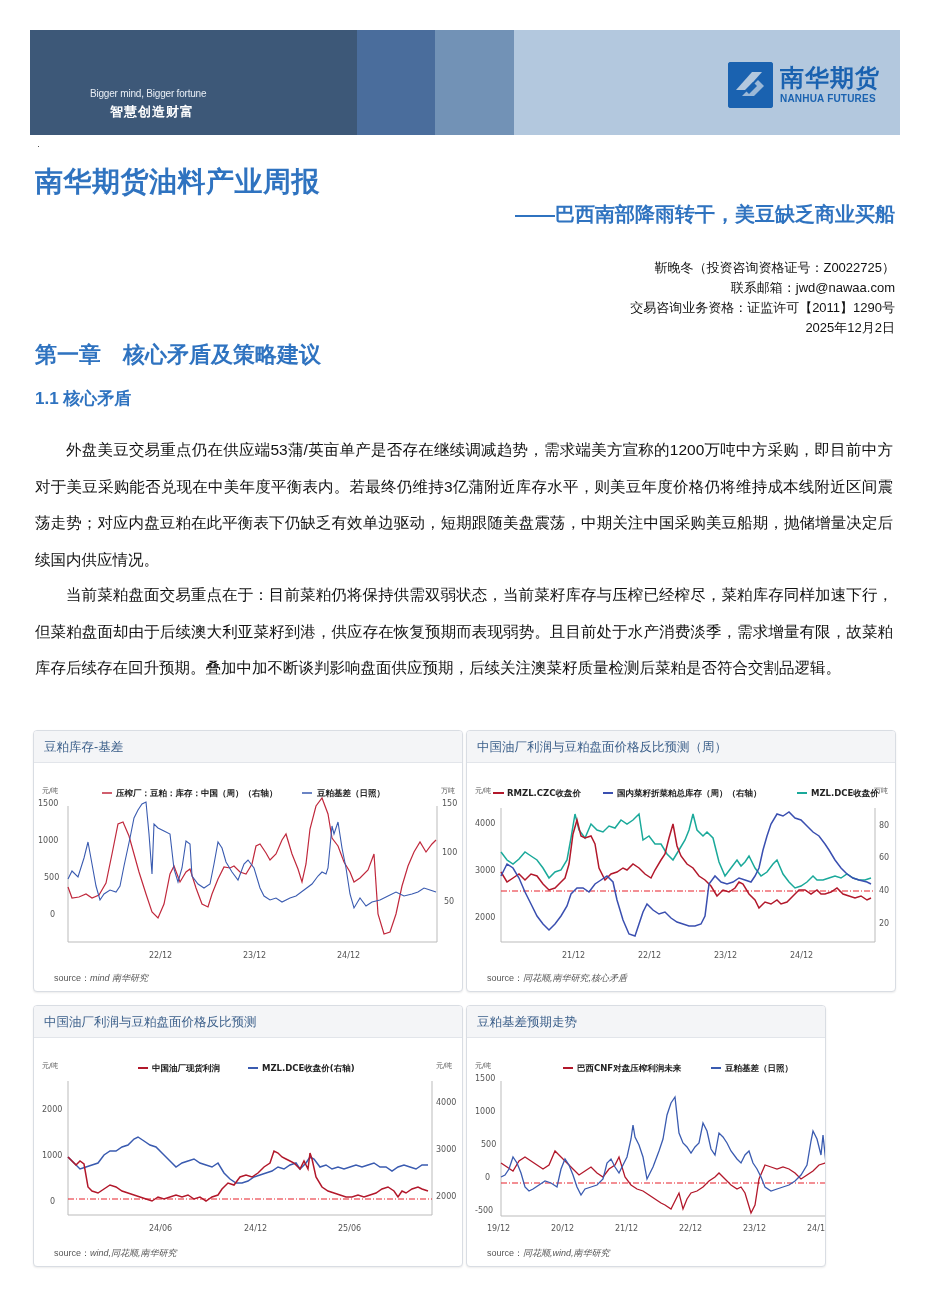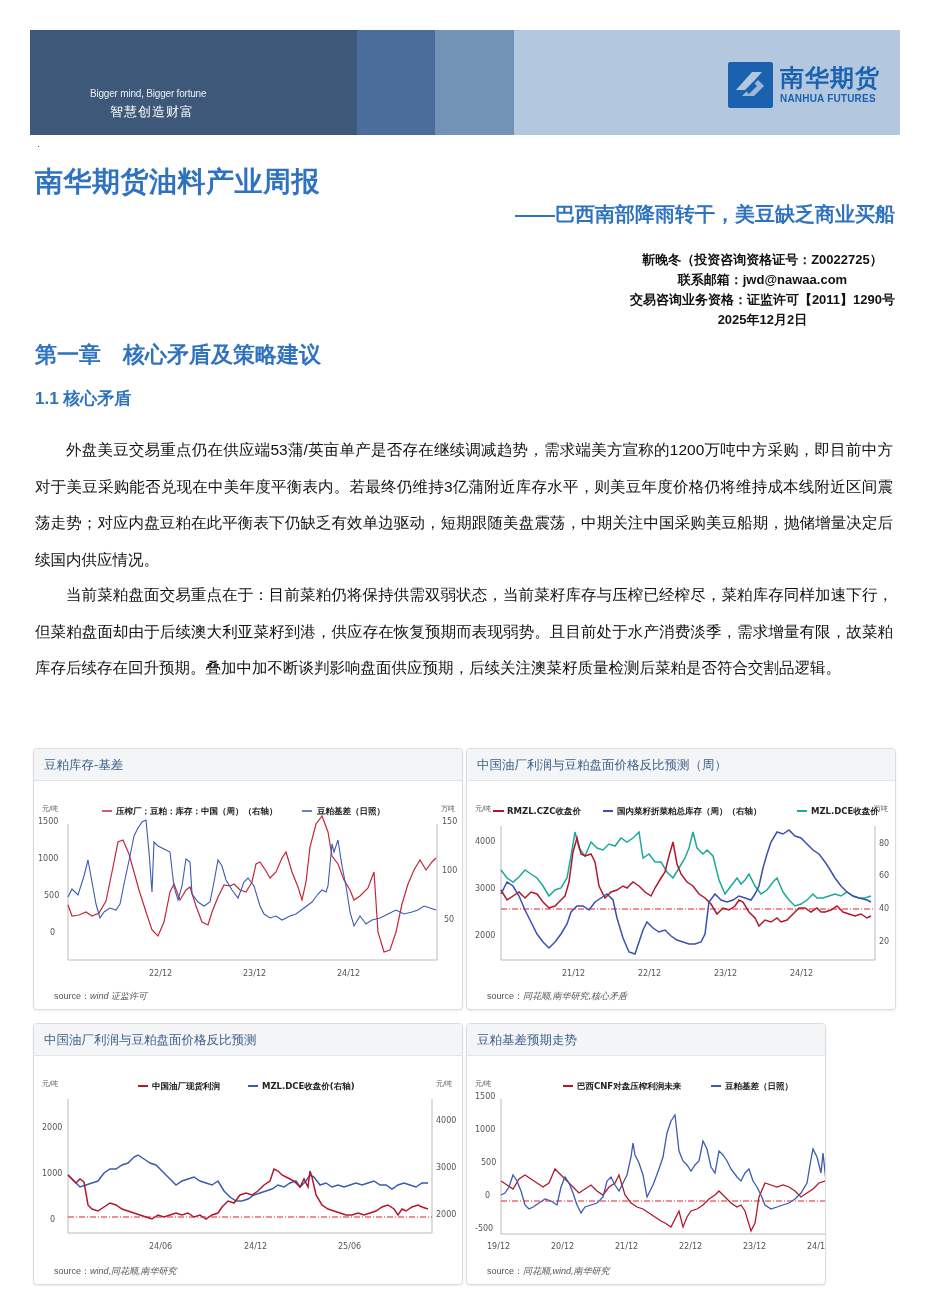--- a/index.html
+++ b/index.html
@@ -5,41 +5,41 @@
   * { box-sizing: border-box; margin: 0; padding: 0; }
   html, body { width: 930px; height: 1303px; background: #ffffff; overflow: hidden; }
   body { font-family: "Liberation Sans", "DejaVu Sans", sans-serif; color: #111; position: relative; }
 
   
   .banner { position: absolute; left: 30px; top: 30px; width: 870px; height: 105px; background: #3d5878; overflow: hidden; }
   .banner .band1 { position: absolute; left: 327px; top: 0; width: 78px; height: 105px; background: #4a6d9c; }
   .banner .band2 { position: absolute; left: 405px; top: 0; width: 79px; height: 105px; background: #7292b6; }
   .banner .band3 { position: absolute; left: 484px; top: 0; width: 386px; height: 105px; background: #b3c8de; }
   .banner .slogan-en { position: absolute; left: 60px; top: 58px; font-size: 10px; color: #e8eef5; letter-spacing: -0.2px; }
-  .banner .slogan-cn { position: absolute; left: 80px; top: 73px; font-size: 13px; color: #ffffff; letter-spacing: 1px; }
+  .banner .slogan-cn { position: absolute; left: 80px; top: 73px; font-size: 13px; color: #ffffff; letter-spacing: 1px; font-weight: bold; }
   .logo { position: absolute; left: 698px; top: 32px; width: 170px; height: 48px; }
   .logo .mark { position: absolute; left: 0; top: 0; width: 45px; height: 46px; background: #1a62b0; border-radius: 3px; }
   .logo .name-cn { position: absolute; left: 52px; top: 0px; font-size: 24px; font-weight: bold; color: #1a62b0; letter-spacing: 1px; text-align: center; }
   .logo .name-en { position: absolute; left: 52px; top: 31px; font-size: 10px; font-weight: bold; color: #1a62b0; letter-spacing: 0.2px; }
 
   .dot { position: absolute; left: 37px; top: 141px; font-size: 9px; color: #333; }
 
   .title { position: absolute; left: 35px; top: 163px; font-size: 28px; font-weight: bold; color: #2f73c0; letter-spacing: 0.5px; }
   .subtitle { position: absolute; right: 35px; top: 201px; font-size: 20px; font-weight: bold; color: #2f73c0; }
-  .meta { position: absolute; right: 35px; top: 250px; text-align: center; font-size: 13px; font-weight: bold; line-height: 20px; color: #111; }
+  .meta { position: absolute; right: 35px; top: 258px; text-align: right; font-size: 13px; font-weight: normal; line-height: 20px; color: #111; }
 
   .chapter { position: absolute; left: 35px; top: 340px; font-size: 22px; font-weight: bold; color: #2f73c0; text-align: center; }
   .section { position: absolute; left: 35px; top: 387px; font-size: 17px; font-weight: bold; color: #2f73c0; }
 
   .para { position: absolute; left: 35px; width: 858px; font-size: 15.5px; line-height: 36.5px; text-indent: 2em; color: #111; text-align: justify; }
   .para1 { top: 432px; }
   .para2 { top: 577px; }
 
   
-  .card { position: absolute; width: 430px; height: 262px; border: 1px solid #d9dde3; border-radius: 4px; background: #fff; box-shadow: 0 1px 2px rgba(0,0,0,0.08); overflow: hidden; margin-top: 18px; }
+  .card { position: absolute; width: 430px; height: 262px; border: 1px solid #d9dde3; border-radius: 4px; background: #fff; box-shadow: 0 1px 2px rgba(0,0,0,0.08); overflow: hidden; }
   .card .card-head { height: 32px; background: #f4f5f7; border-bottom: 1px solid #e2e5ea; padding: 8px 10px; font-size: 12.5px; color: #3b5f8a; }
   .card .source { position: absolute; left: 20px; bottom: 6px; font-size: 9px; color: #555; }
   .card .source i { font-style: italic; }
   .card svg { position: absolute; left: 0; top: 33px; }
   .c1 { left: 33px; top: 730px; }
   .c2 { left: 466px; top: 730px; width: 430px; }
   .c3 { left: 33px; top: 1005px; }
   .c4 { left: 466px; top: 1005px; width: 360px; }
 
   .ax { font-family: "DejaVu Sans", sans-serif; font-size: 8px; fill: #555; }
@@ -105,21 +105,21 @@
     <text class="ax" x="410" y="140">50</text>
     <line x1="34" y1="42" x2="34" y2="178" stroke="#bbb"></line>
     <line x1="34" y1="178" x2="403" y2="178" stroke="#bbb"></line>
     <line x1="403" y1="42" x2="403" y2="178" stroke="#bbb"></line>
     <text class="ax" x="115" y="194">22/12</text>
     <text class="ax" x="209" y="194">23/12</text>
     <text class="ax" x="303" y="194">24/12</text>
     <polyline fill="none" stroke="#c0283c" stroke-width="1.2" points="34,123 38,134 45,133 52,130 58,134 65,131 72,119 78,90 84,60 89,58 95,72 100,90 105,108 112,130 118,148 124,154 130,140 136,110 140,102 146,118 152,108 156,105 162,124 168,140 174,143 178,130 184,115 190,103 196,104 200,102 206,108 212,110 218,100 222,82 226,80 232,89 236,96 242,90 248,76 252,70 258,90 264,105 268,118 272,100 276,65 282,42 288,34 294,50 298,74 304,82 310,98 316,108 320,118 326,114 334,106 340,90 344,150 350,170 356,168 362,150 368,122 374,102 380,88 386,78 392,88 398,80 402,76"></polyline>
     <polyline fill="none" stroke="#3a5bb0" stroke-width="1.1" points="34,115 38,107 44,113 50,94 54,78 58,100 62,122 66,136 70,130 76,126 82,128 86,122 90,102 96,74 100,54 104,46 108,40 112,38 115,70 118,110 120,60 124,64 130,67 136,70 140,105 144,118 148,104 152,77 156,80 158,112 164,120 170,124 176,120 180,100 184,78 188,84 192,98 198,108 204,116 210,100 214,96 220,104 226,124 230,132 236,136 242,134 248,138 256,134 262,132 270,126 278,120 284,112 288,108 292,110 294,104 298,62 300,70 304,58 308,84 312,104 316,130 320,144 326,134 332,142 338,138 346,136 354,132 362,128 370,132 378,130 384,128 390,124 396,126 402,128"></polyline>
   </svg>
-  <div class="source"><span>source：</span><i>wind 证监许可</i></div>
+  <div class="source"><span>source：</span><i>mind 南华研究</i></div>
 </div>
 
 <div class="card c2">
   <div class="card-head">中国油厂利润与豆粕盘面价格反比预测（周）</div>
   <svg width="430" height="200" viewBox="0 0 430 200">
     <text class="unit" x="8" y="29">元/吨</text>
     <text class="unit" x="407" y="29">万吨</text>
     <line x1="26" y1="29" x2="37" y2="29" stroke="#b2182b" stroke-width="2"></line>
     <text class="lg" x="40" y="32">RMZL.CZC收盘价</text>
     <line x1="136" y1="29" x2="146" y2="29" stroke="#3a4fb0" stroke-width="2"></line>

